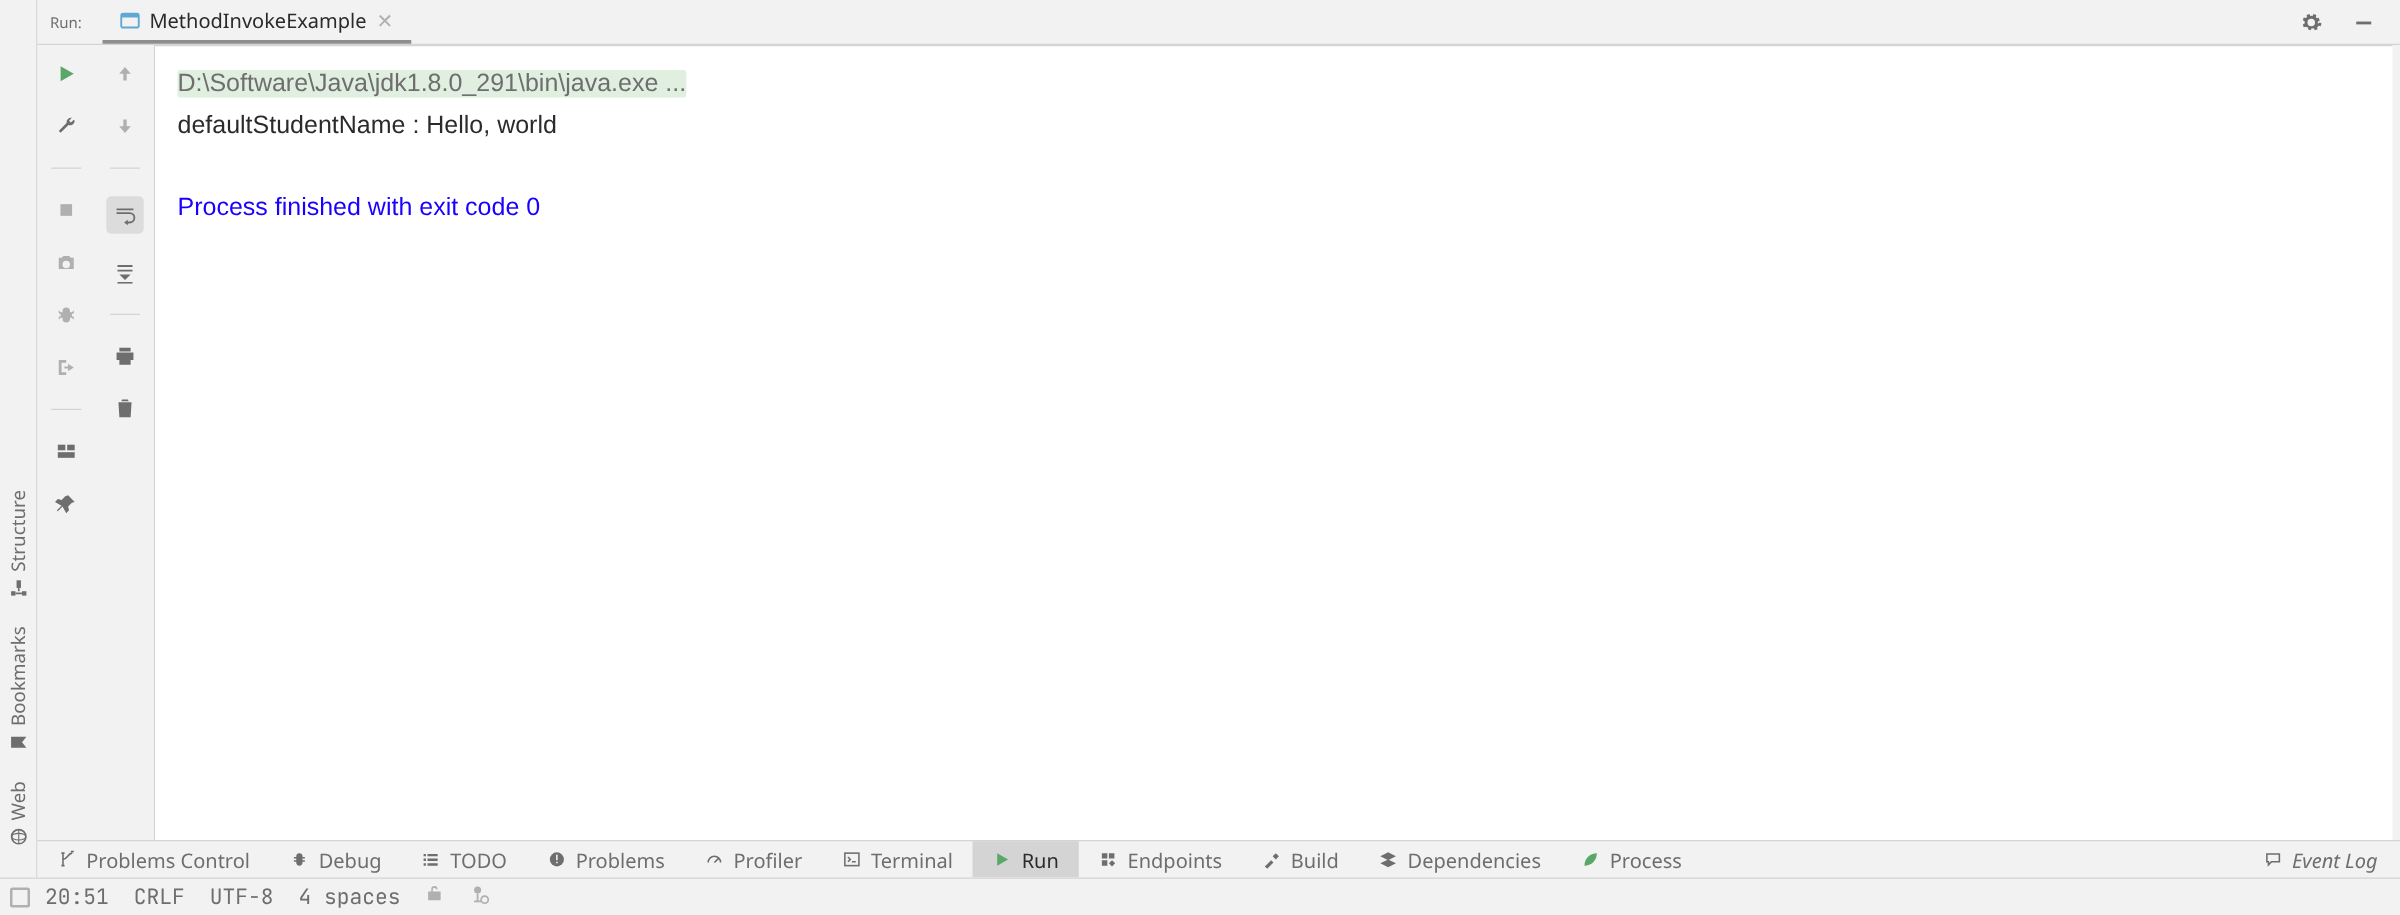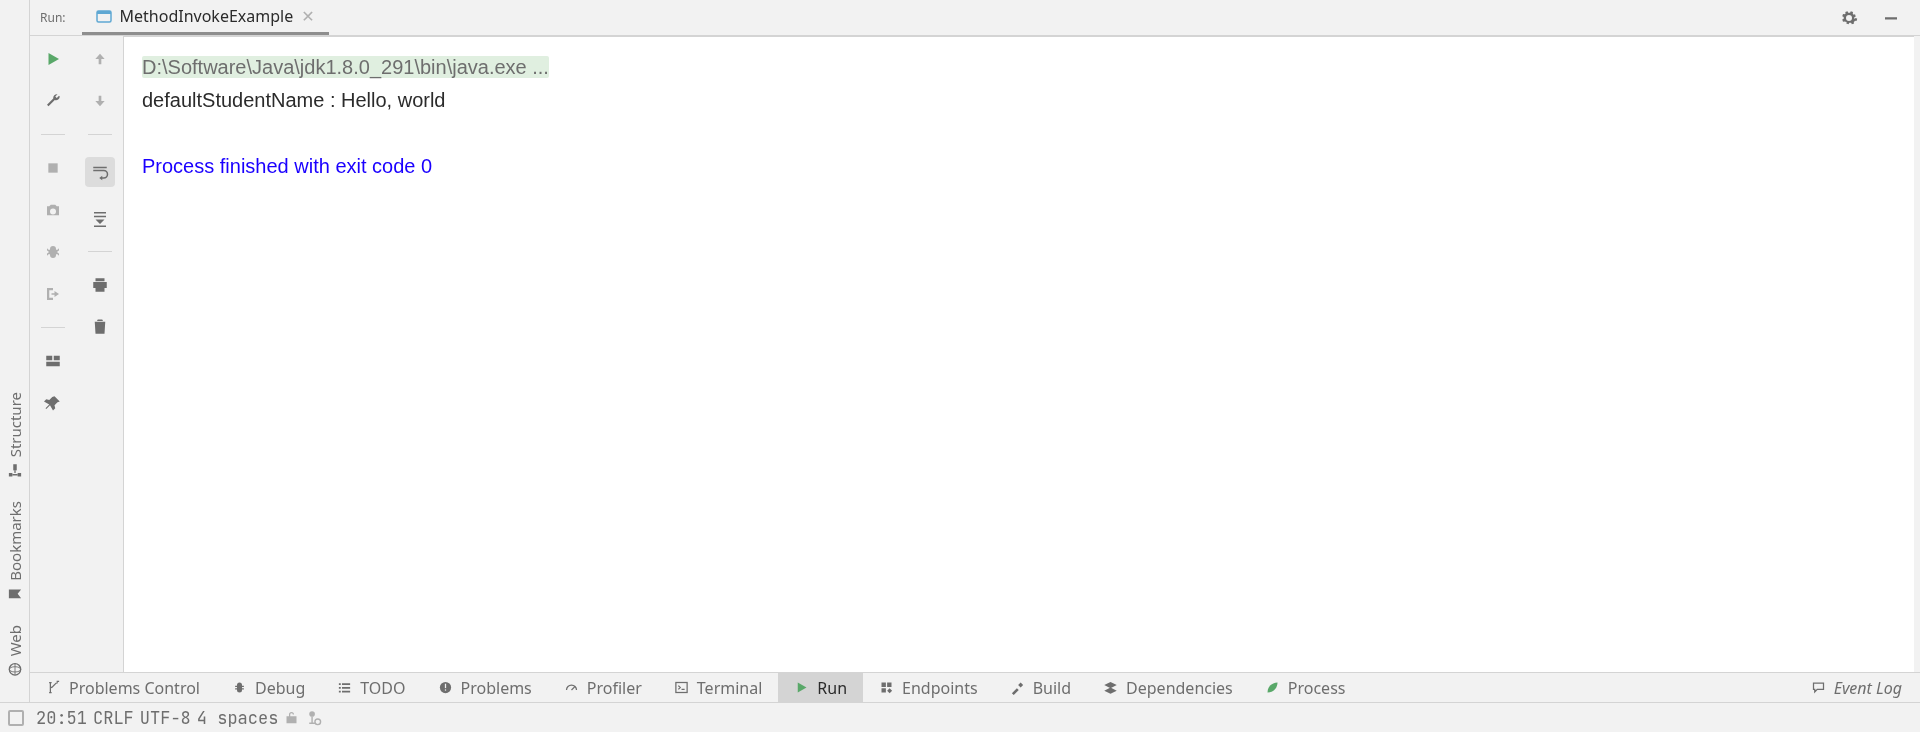--- a/index.html
+++ b/index.html
@@ -127,21 +127,21 @@
     background:var(--panel);
     border-top:1px solid var(--border-soft);
     display:flex; align-items:center;
     font-family:var(--mono);
     font-size:17px;
     color:var(--text-dim);
     padding:0 14px 0 8px;
   }
   .statusbar .sq { width:16px; height:16px; border:2px solid var(--icon-light); border-radius:2px; margin-right:12px; }
   .statusbar .msg { flex:1; }
-  .statusbar .cells { display:flex; gap:6px; align-items:center; }
+  .statusbar .cells { display:flex; gap:20px; align-items:flex-start; }
   
   svg { display:block; }
 </style>
 </head>
 <body>
 
 <div class="left-edge">
   <div class="tw-label">
     <svg width="14" height="14" viewBox="0 0 16 16">
         <rect x="1" y="1" width="4" height="4" fill="#6e6e6e"></rect>

